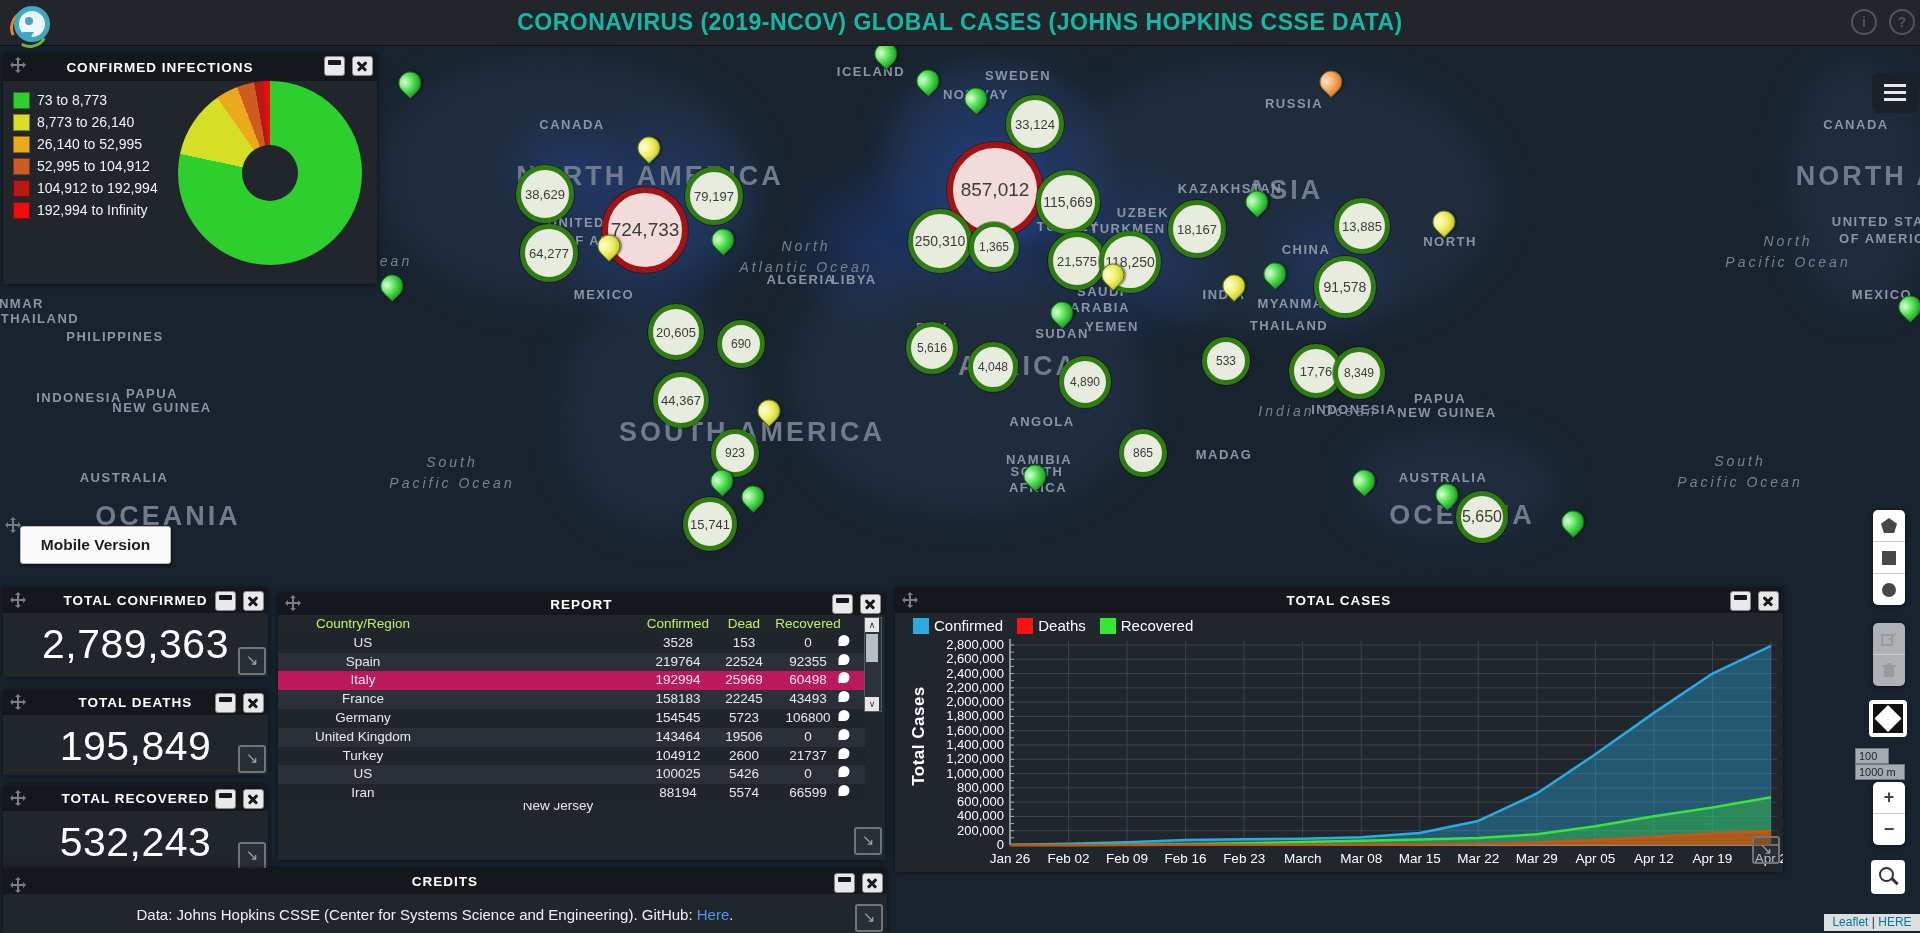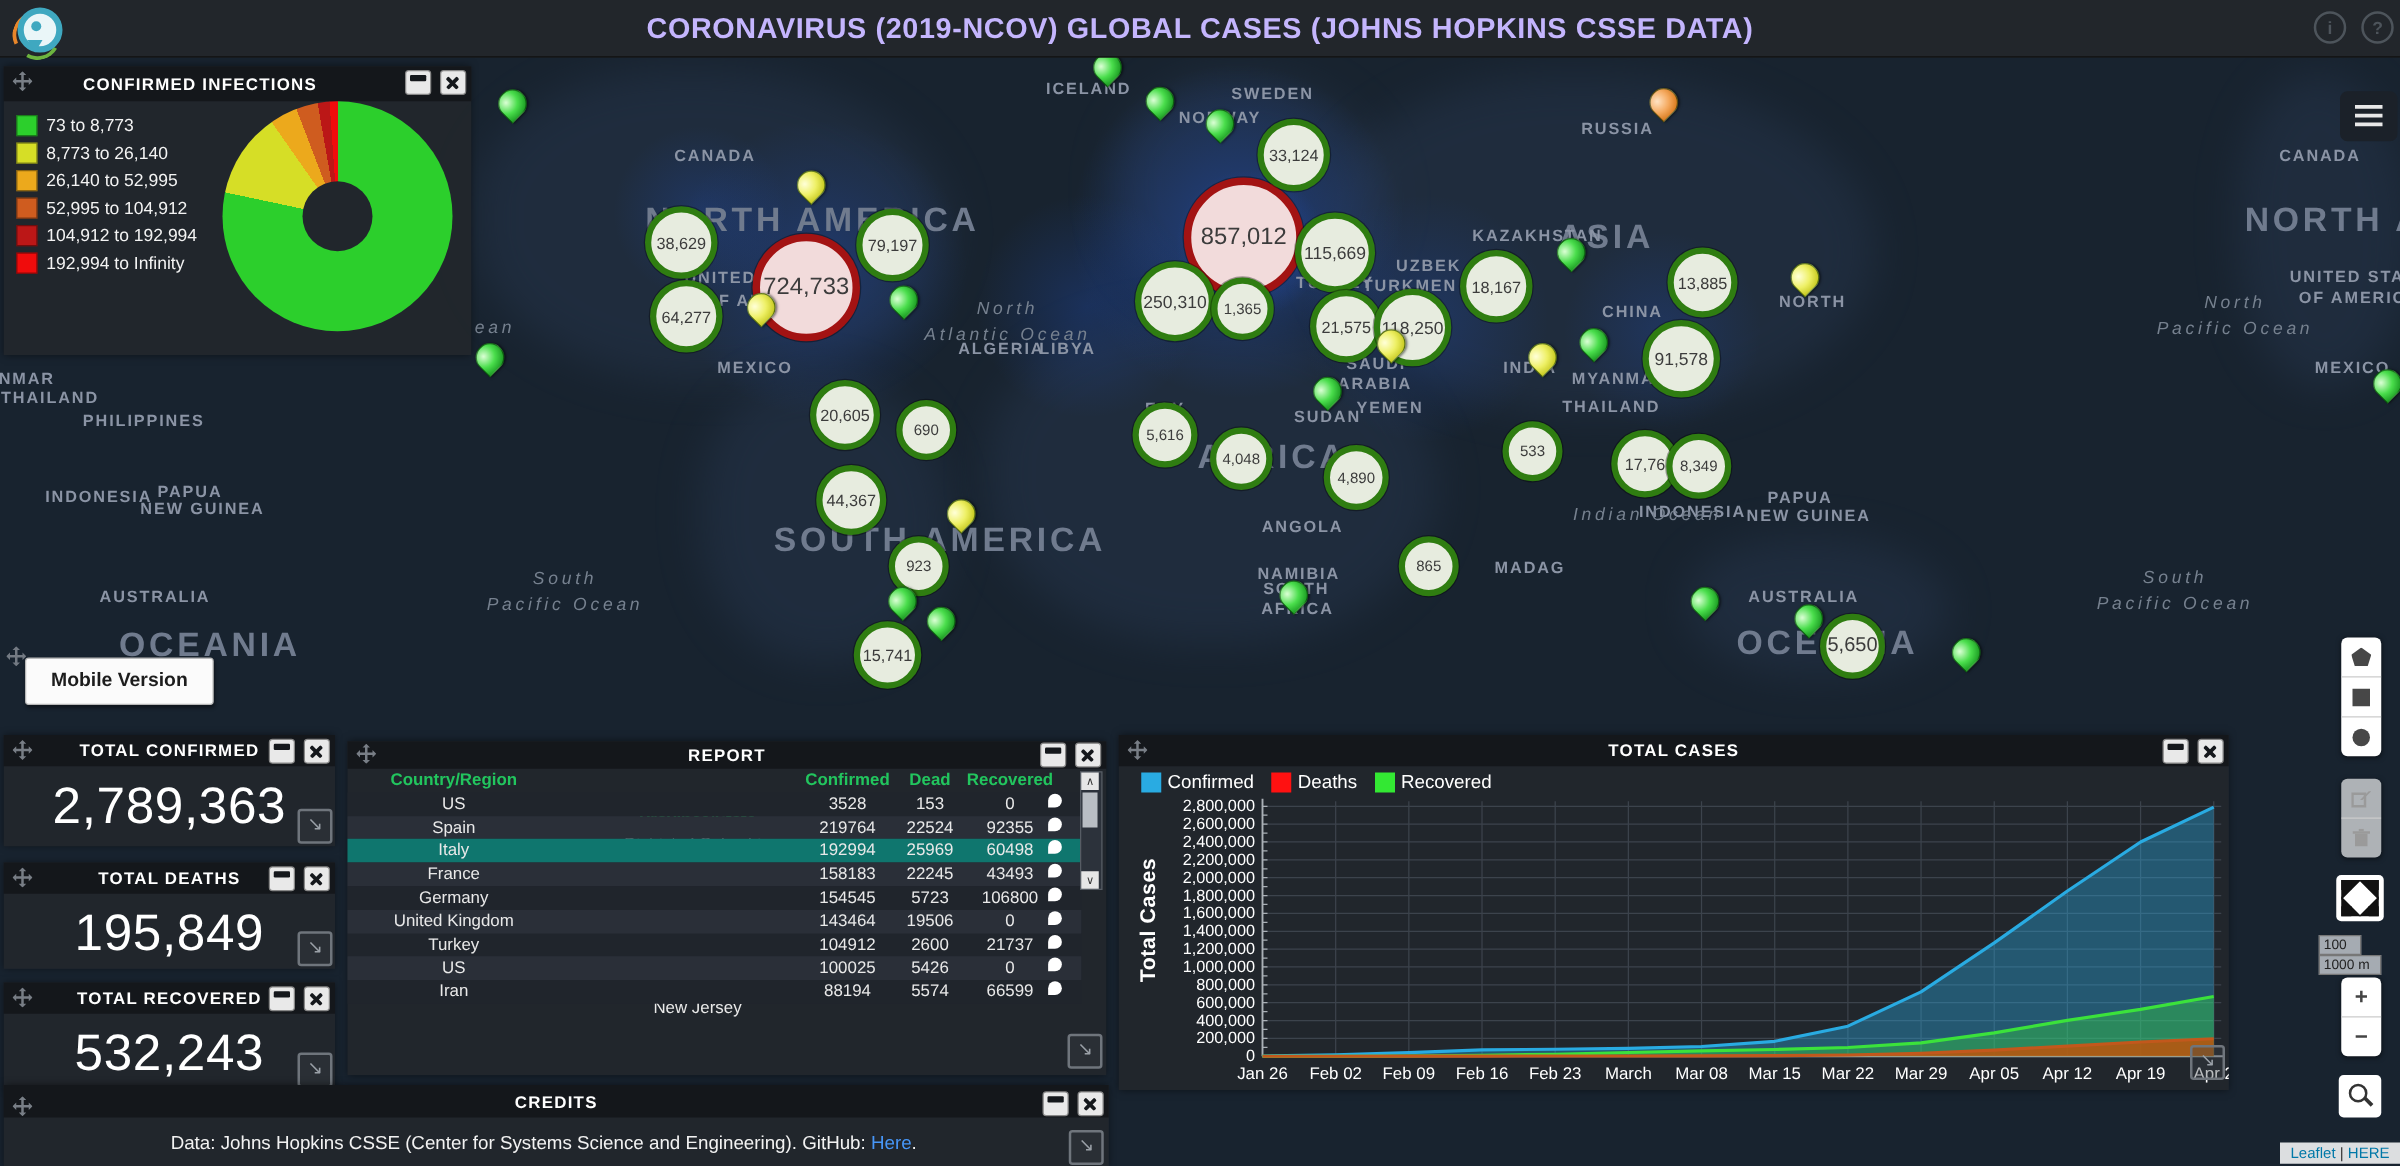--- a/index.html
+++ b/index.html
@@ -21,21 +21,21 @@
   .pin{position:absolute;width:21px;height:21px;border-radius:50% 50% 50% 0;
        transform:translate(-50%,-72%) rotate(-45deg);border:1px solid rgba(0,40,0,.55);
        z-index:4;cursor:pointer;box-shadow:1px 1px 2px rgba(0,0,0,.5);}
   .pin.green{background:radial-gradient(circle at 35% 30%,#dcffd6,#4ade4c 45%,#1fa026 78%,#127a18);}
   .pin.yellow{background:radial-gradient(circle at 35% 30%,#ffffd9,#eef065 45%,#c9cb24 78%,#a3a312);}
   .pin.orange{background:radial-gradient(circle at 35% 30%,#ffe3c4,#f5aa60 45%,#d97c20 78%,#b45f10);}
   
   #titlebar{position:absolute;left:0;top:0;width:1920px;height:45px;background:#22262b;
             z-index:20;border-bottom:1px solid #111;}
   #titlebar .t{position:absolute;left:0;right:0;top:9px;text-align:center;font-size:23px;
-               font-weight:bold;letter-spacing:.5px;color:#c4b5fd;}
+               font-weight:bold;letter-spacing:.5px;color:#14b8a6;}
   #logo{position:absolute;left:8px;top:2px;width:41px;height:41px;}
   #logo .ring{position:absolute;left:6px;top:4px;width:26px;height:26px;border-radius:50%;
               border:5px solid #3fa8c0;background:#eaf6f8;}
   #logo .ring::after{content:"";position:absolute;left:6px;top:6px;width:8px;height:8px;border-radius:50%;background:#3fa8c0;}
   #logo .arc1{position:absolute;left:2px;top:8px;width:30px;height:30px;border-radius:50%;
               border:3px solid transparent;border-left-color:#e8862a;transform:rotate(20deg);}
   #logo .arc2{position:absolute;left:4px;top:10px;width:30px;height:30px;border-radius:50%;
               border:3px solid transparent;border-bottom-color:#6cb43f;transform:rotate(-15deg);}
   #logo .tip{position:absolute;left:14px;top:30px;width:0;height:0;border-left:6px solid transparent;
              border-right:6px solid transparent;border-top:10px solid #3fa8c0;}
@@ -68,21 +68,21 @@
   .statv{font-size:41px;color:#fff;text-align:center;margin-top:8px;letter-spacing:.5px;}
   
   #mobileBtn{position:absolute;left:20px;top:526px;width:149px;height:36px;background:#fbfbfb;
              border:1px solid #b8b8b8;border-radius:3px;color:#1d1d1d;font-size:15.5px;font-weight:bold;
              text-align:center;line-height:36px;z-index:11;box-shadow:1px 2px 3px rgba(0,0,0,.4);cursor:pointer;}
   #mobileMove{position:absolute;left:5px;top:517px;width:16px;height:16px;z-index:11;opacity:.8;}
   
   #reportPanel{left:278px;top:593px;width:607px;height:267px;}
   #reportPanel .phead{height:22px;}
   .trow{position:relative;height:18.8px;font-size:13.5px;color:#e9e9e9;cursor:pointer;}
-  .trow.hdr{font-weight:bold;color:#22c55e;cursor:default;}
+  .trow.hdr{font-weight:normal;color:#bef264;cursor:default;}
   .trow span{position:absolute;transform:translateX(-50%);white-space:nowrap;top:1px;}
   .c0{left:85px;} .c1{left:280px;margin-top:32px;} .c2{left:400px;} .c3{left:466px;} .c4{left:530px;}
   .rowpin{position:absolute;left:566px;top:3px;width:11px;height:11px;background:#fff;
           border-radius:50% 50% 50% 0;transform:rotate(-45deg);}
   #rscroll{position:absolute;right:3px;top:24px;width:16px;height:93px;background:#2c323b;
            border:1px solid #565c64;}
   #rscroll .ar{position:absolute;left:0;width:14px;height:14px;background:#e6e6e6;color:#333;
                font-size:9px;text-align:center;line-height:14px;cursor:pointer;}
   #rscroll .thumb{position:absolute;left:1px;top:16px;width:12px;height:28px;background:#b9bec4;cursor:grab;}
   
@@ -402,21 +402,21 @@
           <span class="rowpin"></span>
         </div>
         <div class="trow" style="background: rgb(42, 47, 56);">
           <span class="c0">Spain</span>
           <span class="c1"></span>
           <span class="c2">219764</span>
           <span class="c3">22524</span>
           <span class="c4">92355</span>
           <span class="rowpin"></span>
         </div>
-        <div class="trow" style="background: #0f766e;">
+        <div class="trow" style="background: #be185d;">
           <span class="c0">Italy</span>
           <span class="c1"></span>
           <span class="c2">192994</span>
           <span class="c3">25969</span>
           <span class="c4">60498</span>
           <span class="rowpin"></span>
         </div>
         <div class="trow" style="background: rgb(42, 47, 56);">
           <span class="c0">France</span>
           <span class="c1"></span>

